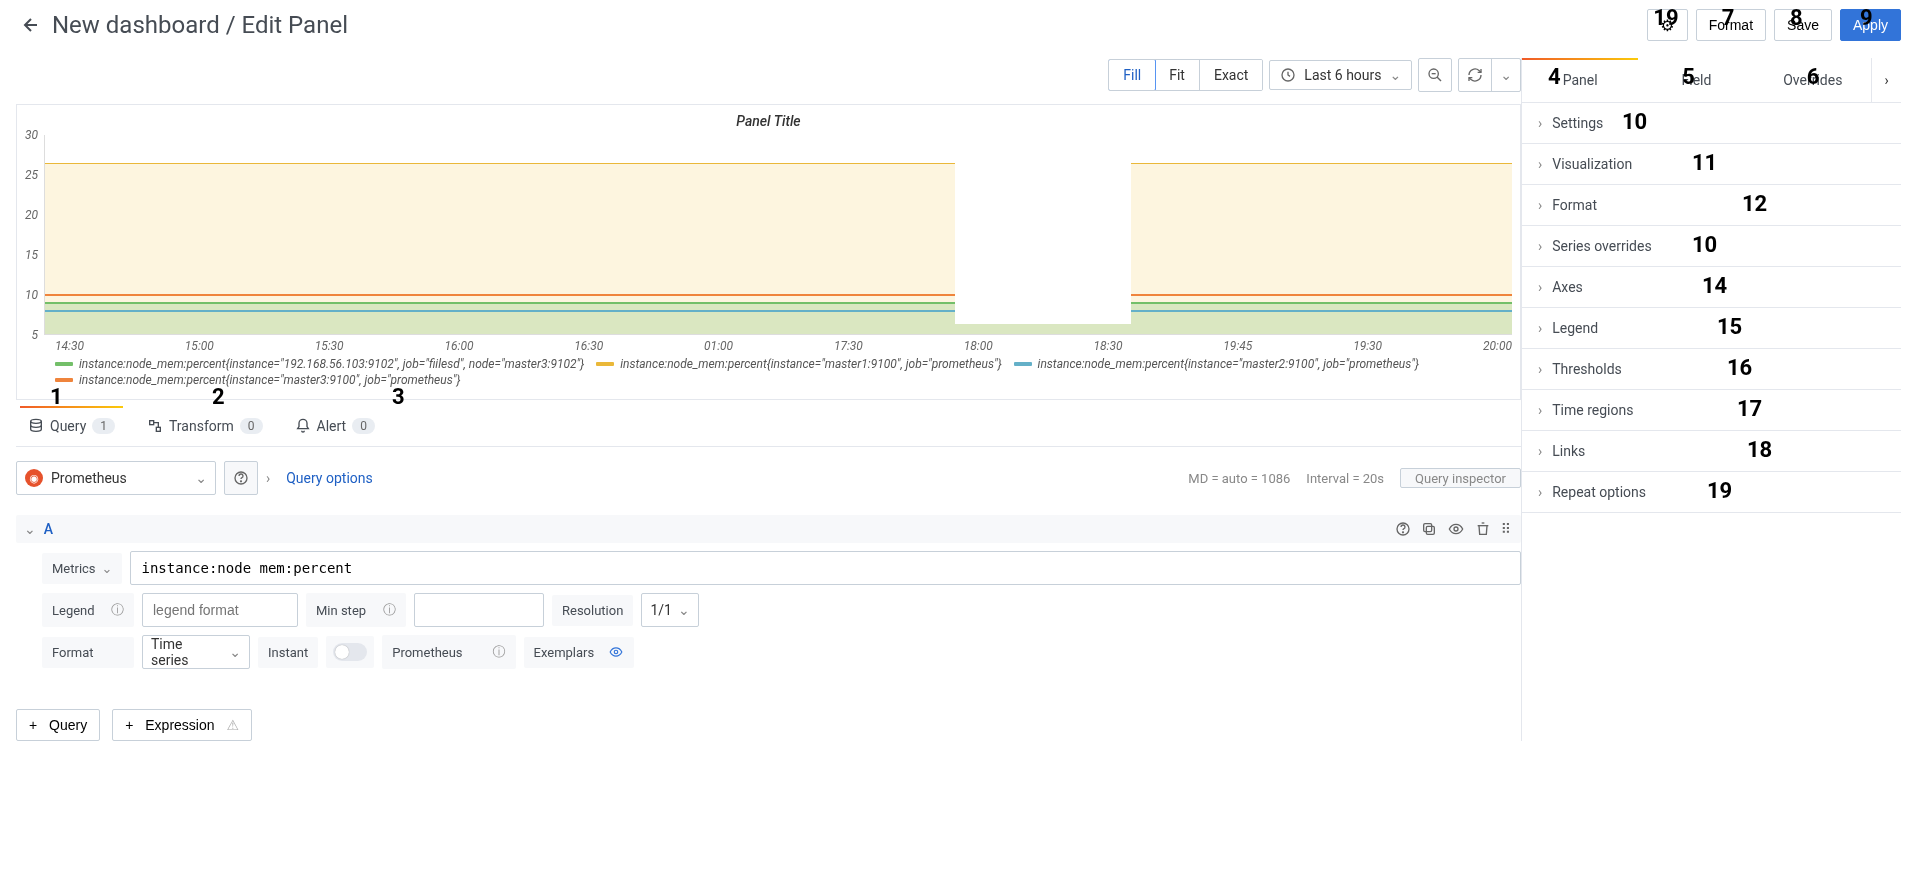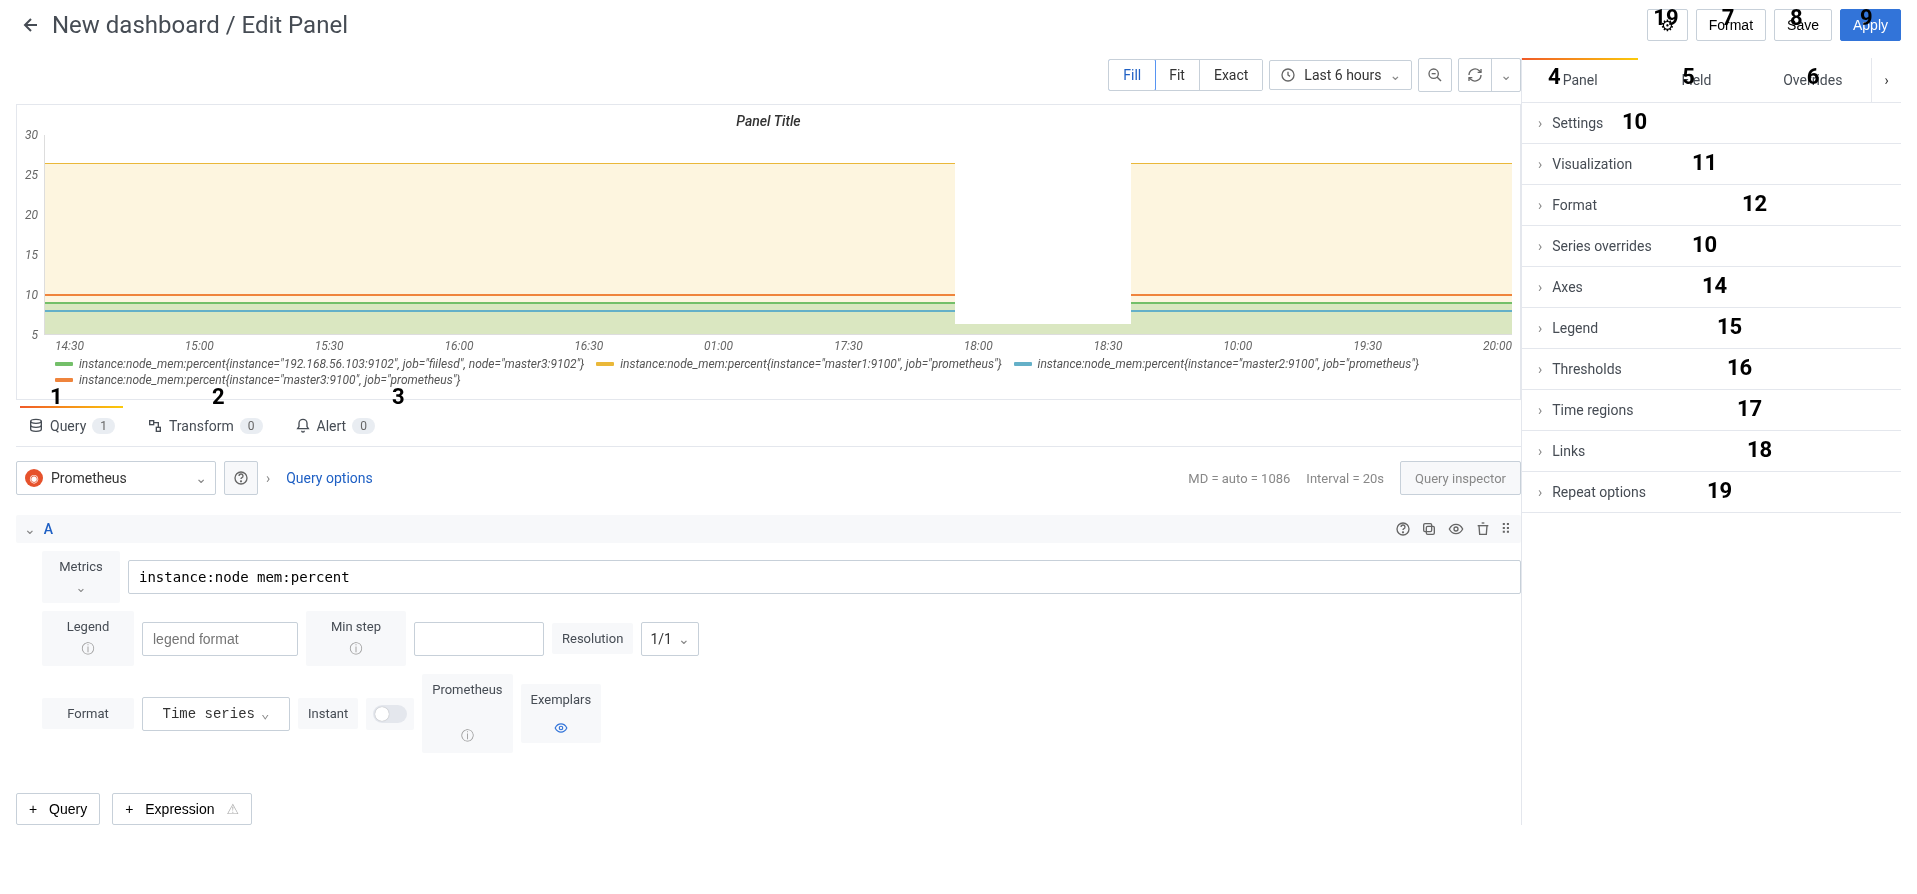--- a/index.html
+++ b/index.html
@@ -51,30 +51,30 @@
 .tab-item.active::before { content: ""; position: absolute; top: -2px; left: 0; right: 0; height: 2px; background: linear-gradient(90deg, #f05a28, #fbca0a); }
 .badge { background: #e9edf2; color: #666; border-radius: 10px; padding: 1px 8px; font-size: 12px; }
 
 .query-options-row { display: flex; align-items: center; gap: 8px; margin-top: 14px; }
 .ds-select { border: 1px solid #c7d0d9; border-radius: 2px; height: 34px; display: flex; align-items: center; padding: 0 8px; gap: 8px; width: 200px; cursor: pointer; }
 .prom-icon { width: 18px; height: 18px; background: #e6522c; border-radius: 50%; display: inline-flex; align-items: center; justify-content: center; color: #fff; font-size: 11px; }
 .qhelp { border: 1px solid #c7d0d9; background: #f7f8fa; width: 34px; height: 34px; display: inline-flex; align-items: center; justify-content: center; border-radius: 2px; cursor: pointer;}
 .qopt-link { color: #1f60c4; cursor: pointer; margin-left: 8px; }
 .chev-sm { color: #888; }
 .qinfo { margin-left: auto; color: #888; font-size: 13px; display: flex; gap: 16px; align-items: center; }
-.qinspect { border: 1px solid #c7d0d9; background: #f7f8fa; height: 34px; padding: 0 14px; display: inline-flex; align-items: center; border-radius: 2px; cursor: pointer; }
+.qinspect { border: 1px solid #c7d0d9; background: #f7f8fa; height: 20px; padding: 0 14px; display: inline-flex; align-items: center; border-radius: 2px; cursor: pointer; }
 
 .query-row { margin-top: 20px; background: #f7f8fa; border-radius: 2px; padding: 6px 8px; display: flex; align-items: center; }
 .query-row .qid { color: #1f60c4; font-weight: 500; margin-left: 8px; }
 .query-row .row-icons { margin-left: auto; display: flex; gap: 10px; color: #666; }
 .row-icons span { cursor: pointer; }
 
 .editor { padding: 0 0 10px 26px; }
 .f-row { display: flex; gap: 8px; margin-top: 8px; align-items: center; }
-.f-label { background: #f7f8fa; padding: 8px 10px; border-radius: 2px; display: flex; align-items: center; gap: 6px; min-width: 78px; font-size: 13px; color: #464c54; flex-direction: column; }
+.f-label { background: #f7f8fa; padding: 8px 10px; border-radius: 2px; display: flex; align-items: center; gap: 6px; min-width: 78px; font-size: 13px; color: #464c54; }
 .f-input { border: 1px solid #c7d0d9; border-radius: 2px; height: 34px; padding: 0 10px; font-size: 14px; }
 .metrics-input { flex: 1; font-family: Menlo, Consolas, monospace; font-size: 14px; }
 .select-sm { border: 1px solid #c7d0d9; border-radius: 2px; height: 34px; padding: 0 8px; display: inline-flex; align-items: center; gap: 6px; cursor: pointer; }
 .toggle { width: 34px; height: 18px; background: #e4e7ed; border-radius: 10px; position: relative; cursor: pointer; }
 .toggle::after { content: ""; position: absolute; left: 2px; top: 2px; width: 14px; height: 14px; background: #fff; border-radius: 50%; box-shadow: 0 0 1px rgba(0,0,0,0.4); }
 
 .bottom-btns { display: flex; gap: 12px; margin-top: 30px; }
 .bottom-btns .btn { background:#fff; }
 
 .right-tabs { display: flex; border-bottom: 1px solid #e4e7ed; align-items: stretch; }
@@ -185,21 +185,21 @@
         <div class="x-axis">
           <span>14:30</span>
           <span>15:00</span>
           <span>15:30</span>
           <span>16:00</span>
           <span>16:30</span>
           <span>01:00</span>
           <span>17:30</span>
           <span>18:00</span>
           <span>18:30</span>
-          <span>10:00</span>
+          <span>19:45</span>
           <span>19:30</span>
           <span>20:00</span>
         </div>
         <div class="legend">
           <div class="legend-item">
               <span class="swatch" style="background:#73bf69"></span>
               <span>instance:node_mem:percent{instance="192.168.56.103:9102", job="fiilesd", node="master3:9102"}</span>
             </div>
           <div class="legend-item">
               <span class="swatch" style="background:#eab839"></span>
@@ -330,21 +330,21 @@
             </span>
           <input class="f-input" style="width: 130px;">
           <span class="f-label">Resolution</span>
           <span class="select-sm">
               <span>1/1</span>
               <span class="chev-sm">⌄</span>
             </span>
         </div>
         <div class="f-row">
           <span class="f-label" style="min-width:92px;">Format</span>
-          <span class="select-sm" style="width:148px; justify-content:center;font-family:Liberation Mono, monospace;">
+          <span class="select-sm" style="width:108px; justify-content:center;">
               <span>Time series</span>
               <span class="chev-sm">⌄</span>
             </span>
           <span class="f-label" style="min-width:auto;">Instant</span>
           <span class="f-label" style="min-width:auto; padding:7px;">
               <span class="toggle"></span>
             </span>
           <span class="f-label" style="min-width:auto; gap:30px;">
               <span>Prometheus</span>
               <span style="color:#999">ⓘ</span>

